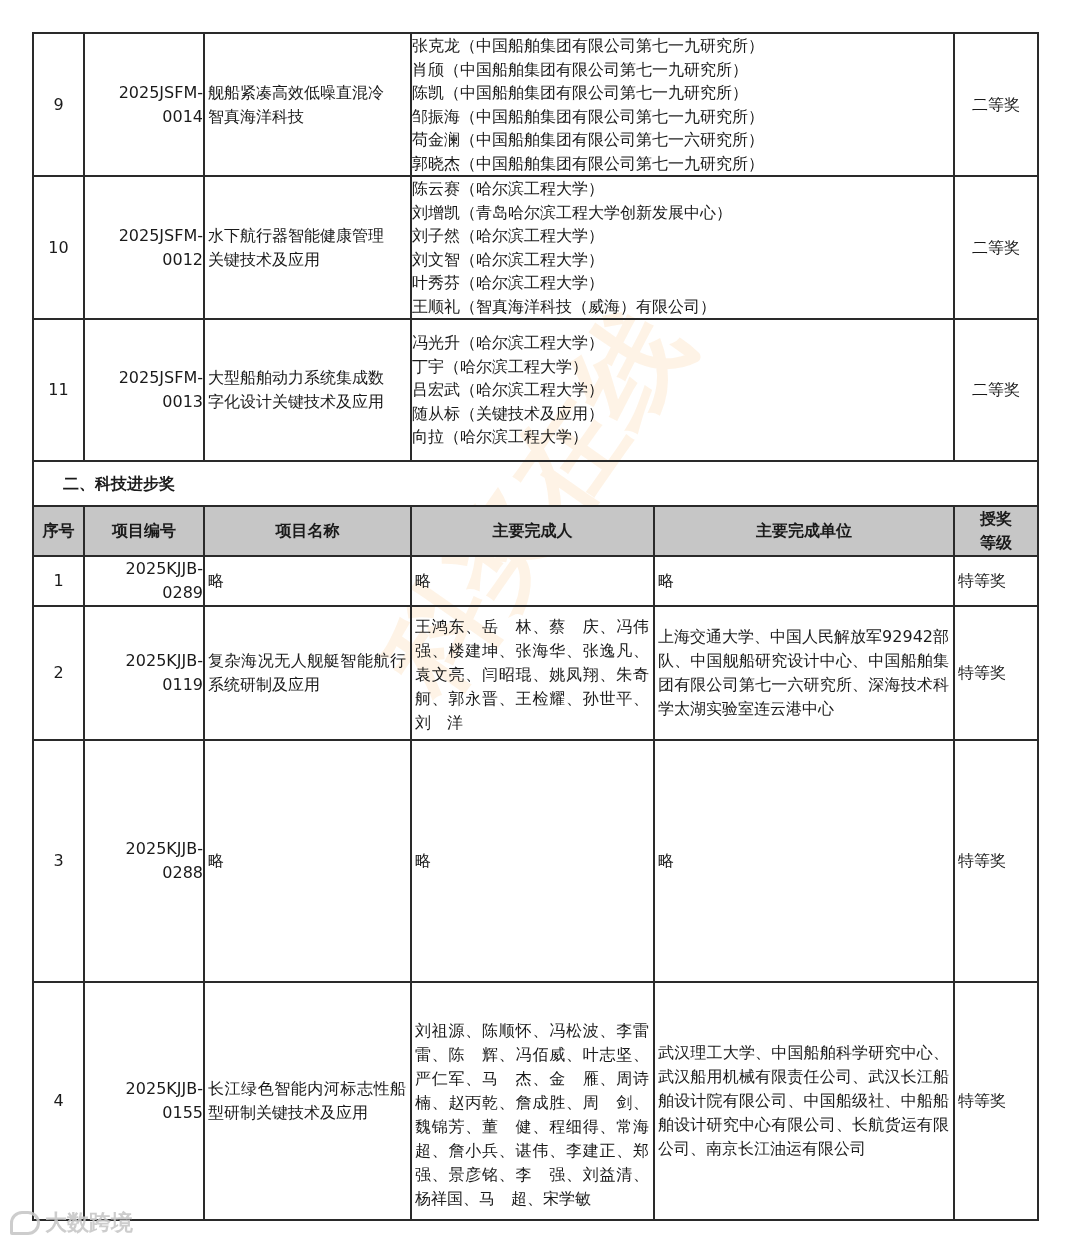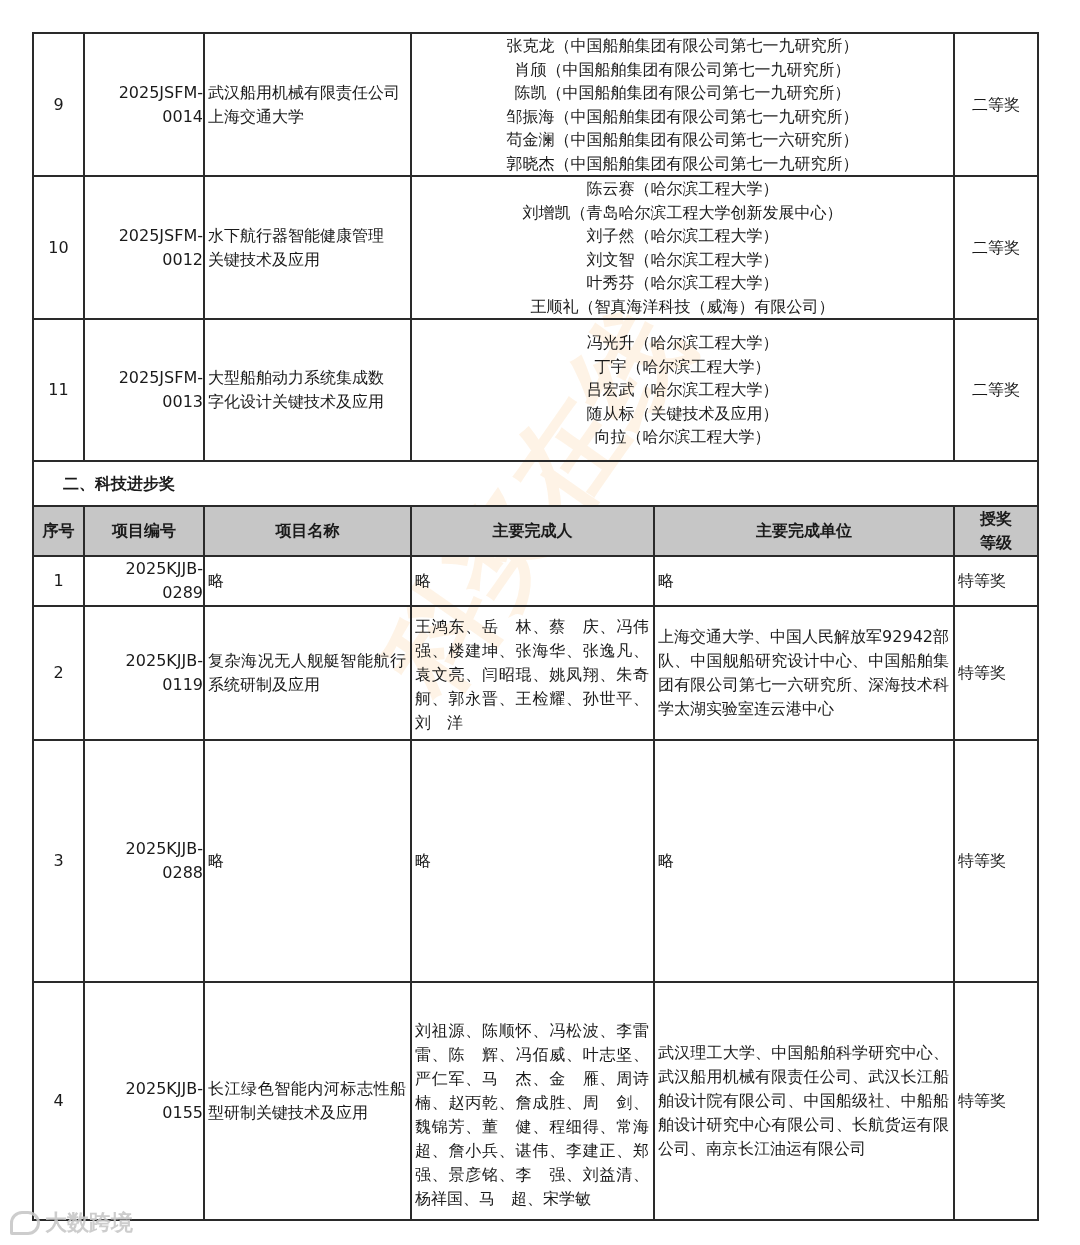--- a/index.html
+++ b/index.html
@@ -6,21 +6,21 @@
   body { width: 1080px; height: 1245px; position: relative; overflow: hidden;
          font-family: "DejaVu Sans", "Liberation Sans", sans-serif; color: #1a1a1a; }
   .page { position: absolute; left: 32px; top: 32px; width: 1005px; }
   table { border-collapse: collapse; table-layout: fixed; width: 1005px; }
   td, th { border: 2px solid #2a2a2a; padding: 0; font-size: 16px; line-height: 24px; vertical-align: middle; }
   col.c1 { width: 51px; } col.c2 { width: 120px; } col.c3 { width: 207px; }
   col.c4 { width: 243px; } col.c5 { width: 300px; } col.c6 { width: 84px; }
   .center { text-align: center; }
   .left { text-align: left; padding-left: 3px; }
   .code { text-align: right; font-size: 16px; line-height: 24px; }
-  .persons-centered { text-align: center; line-height: 23.5px; }
+  .persons-centered { line-height: 23.5px; }
   .persons-centered div { white-space: nowrap; }
   .section-title { font-weight: bold; font-size: 16px; padding-left: 3px; border-left: 2px solid #2a2a2a; border-right: 2px solid #2a2a2a; }
   th { background: #c6c6c6; font-weight: bold; font-size: 16px; }
   .wrapcell { padding: 4px 4px 4px 3px; text-align: justify; text-align-last: left; line-height: 24px; }
   .watermark { position: absolute; left: 350px; top: 640px; font-size: 110px; color: rgba(250,170,80,0.14);
                transform: rotate(-55deg); transform-origin: left top; white-space: nowrap; pointer-events: none; font-weight: bold; }
   .logo { position: absolute; left: 10px; top: 1208px; display: flex; align-items: center; gap: 5px; color: rgba(200,200,200,0.9);
           font-size: 22px; font-weight: bold; }
   .logo .mark { width: 30px; height: 24px; border: 3px solid rgba(200,200,200,0.9); border-radius: 12px 12px 12px 2px; box-sizing: border-box; }
 </style>
@@ -41,22 +41,22 @@
     </colgroup>
 
     <tbody>
         <tr style="height:141px">
       <td class="center">9</td>
       <td class="code">
         <div>2025JSFM-</div>
         <div>0014</div>
       </td>
       <td class="left">
-        <div>武汉船用机械有限责任公司</div>
-        <div>上海交通大学</div>
+        <div>舰船紧凑高效低噪直混冷</div>
+        <div>智真海洋科技</div>
       </td>
       <td colspan="2" class="persons-centered">
         <div>张克龙（中国船舶集团有限公司第七一九研究所）</div>
         <div>肖颀（中国船舶集团有限公司第七一九研究所）</div>
         <div>陈凯（中国船舶集团有限公司第七一九研究所）</div>
         <div>邹振海（中国船舶集团有限公司第七一九研究所）</div>
         <div>苟金澜（中国船舶集团有限公司第七一六研究所）</div>
         <div>郭晓杰（中国船舶集团有限公司第七一九研究所）</div>
       </td>
       <td class="center">二等奖</td>

